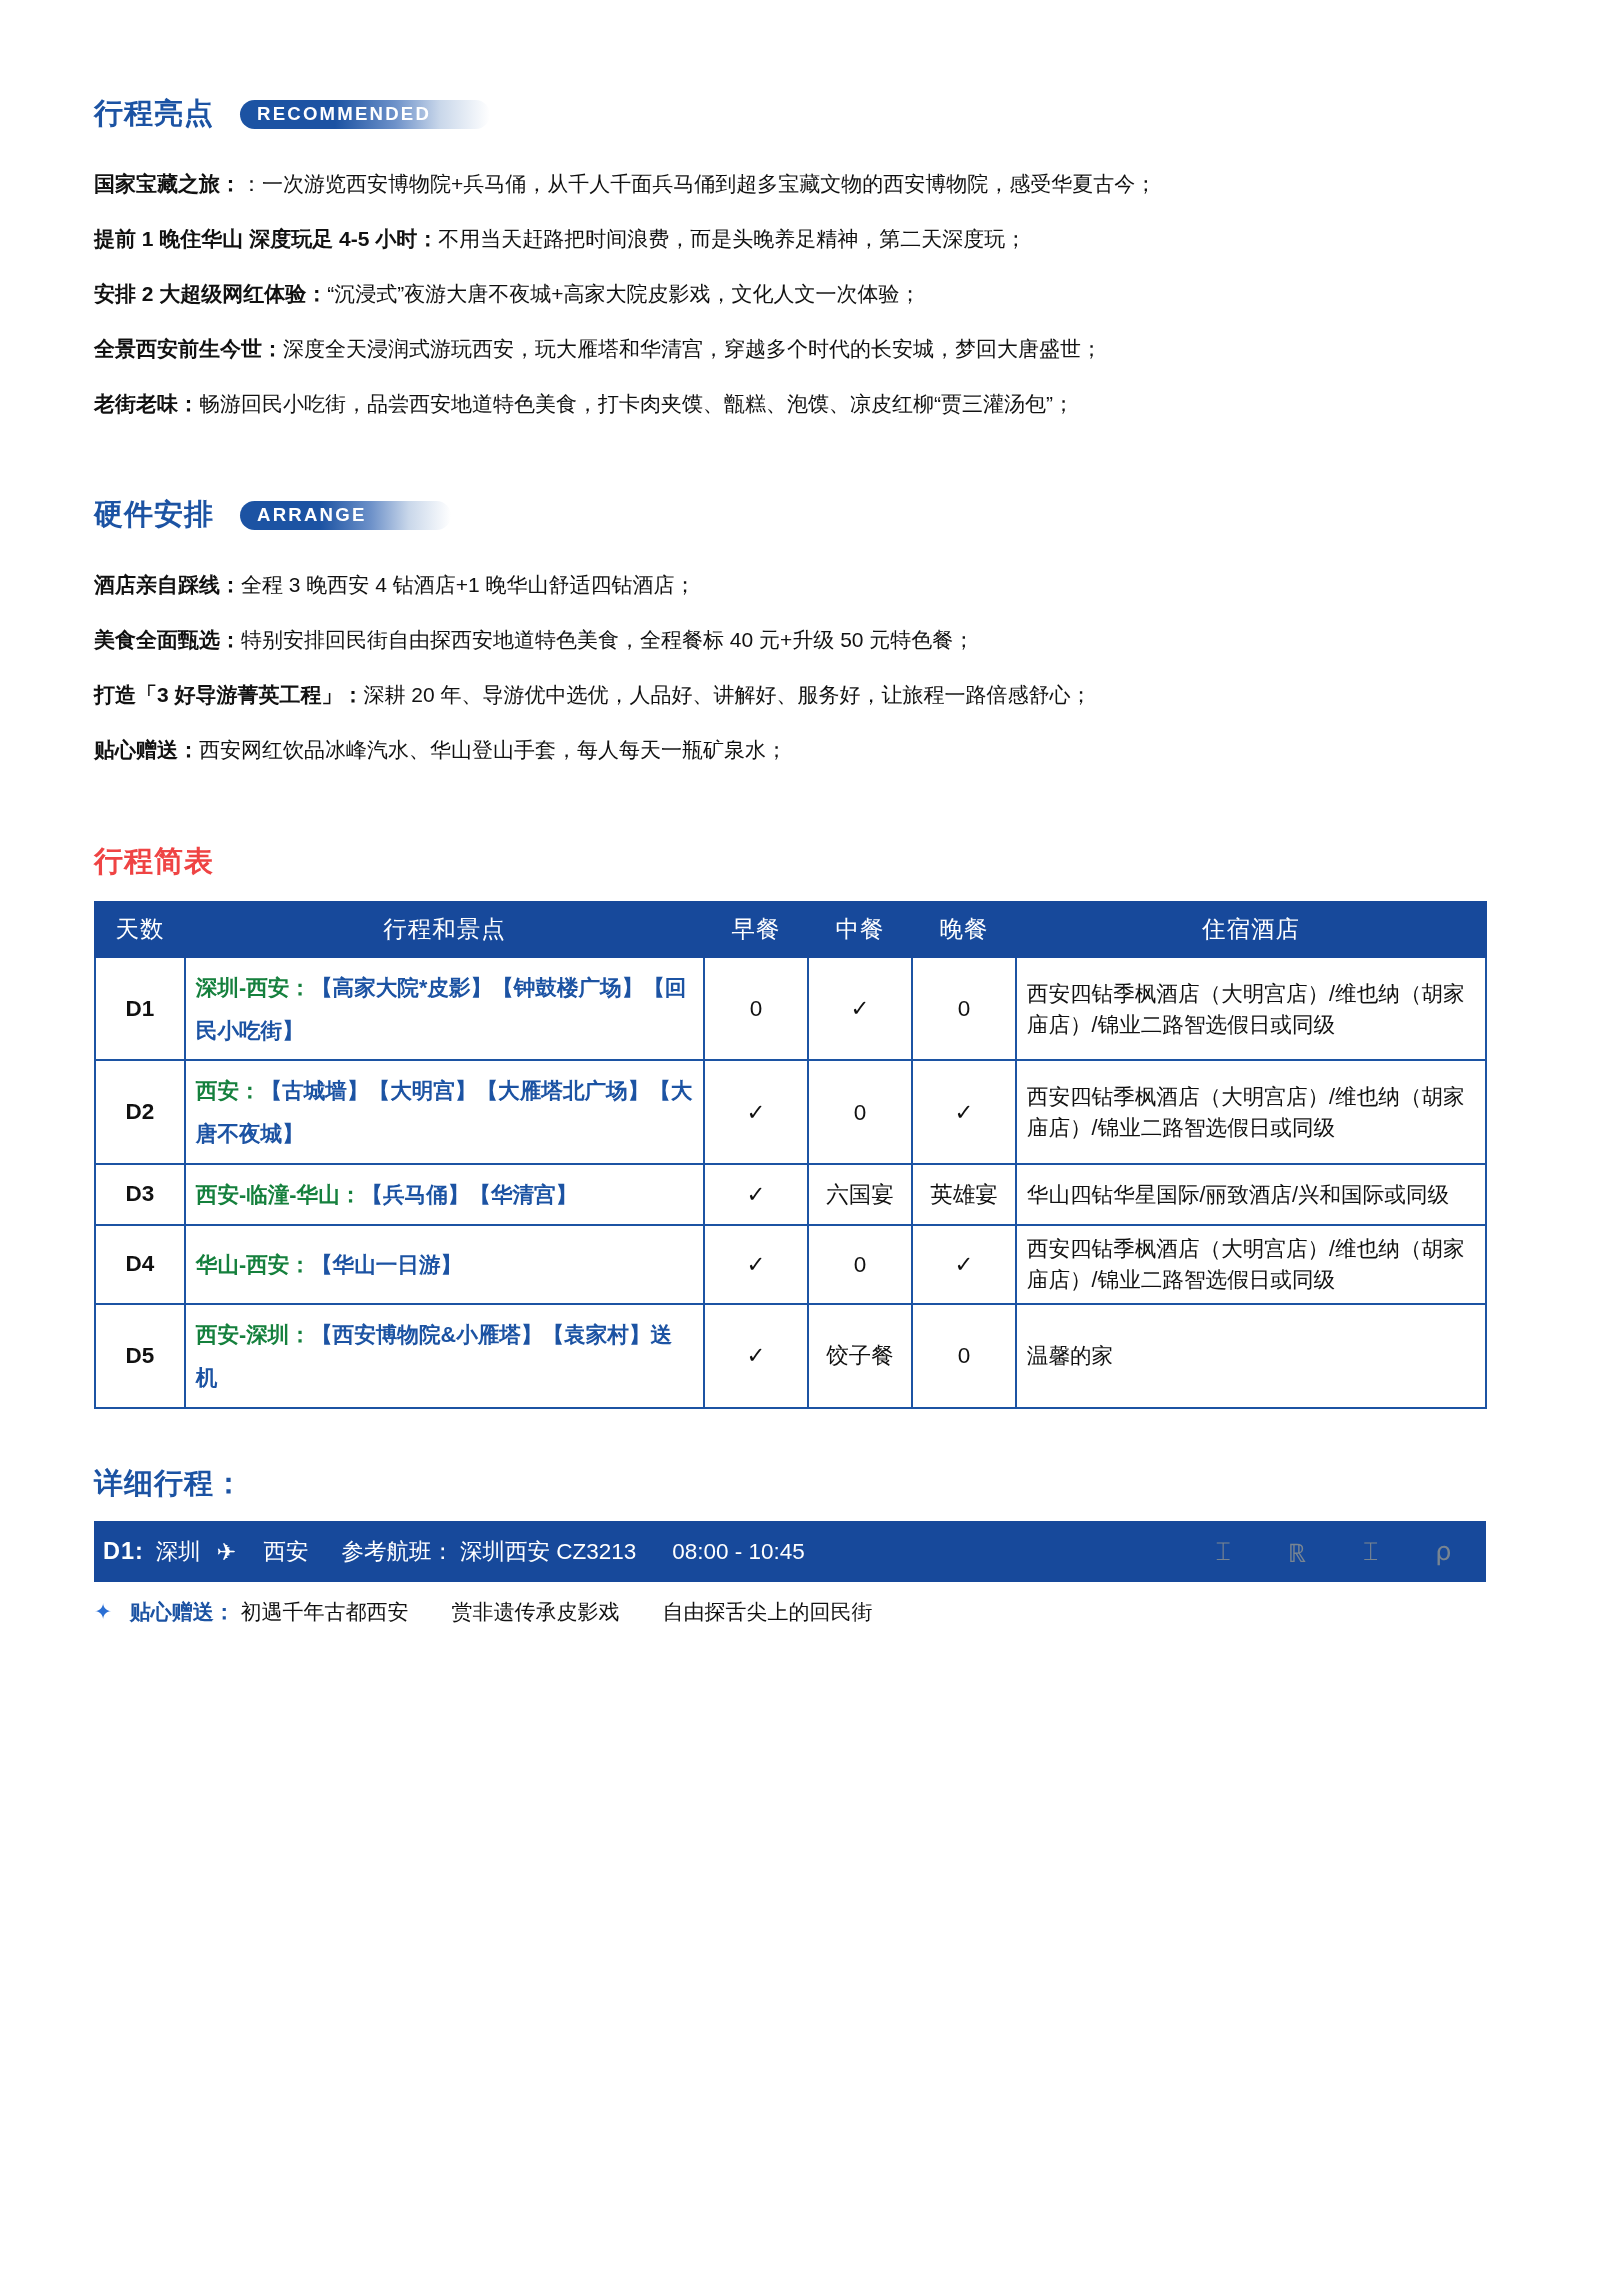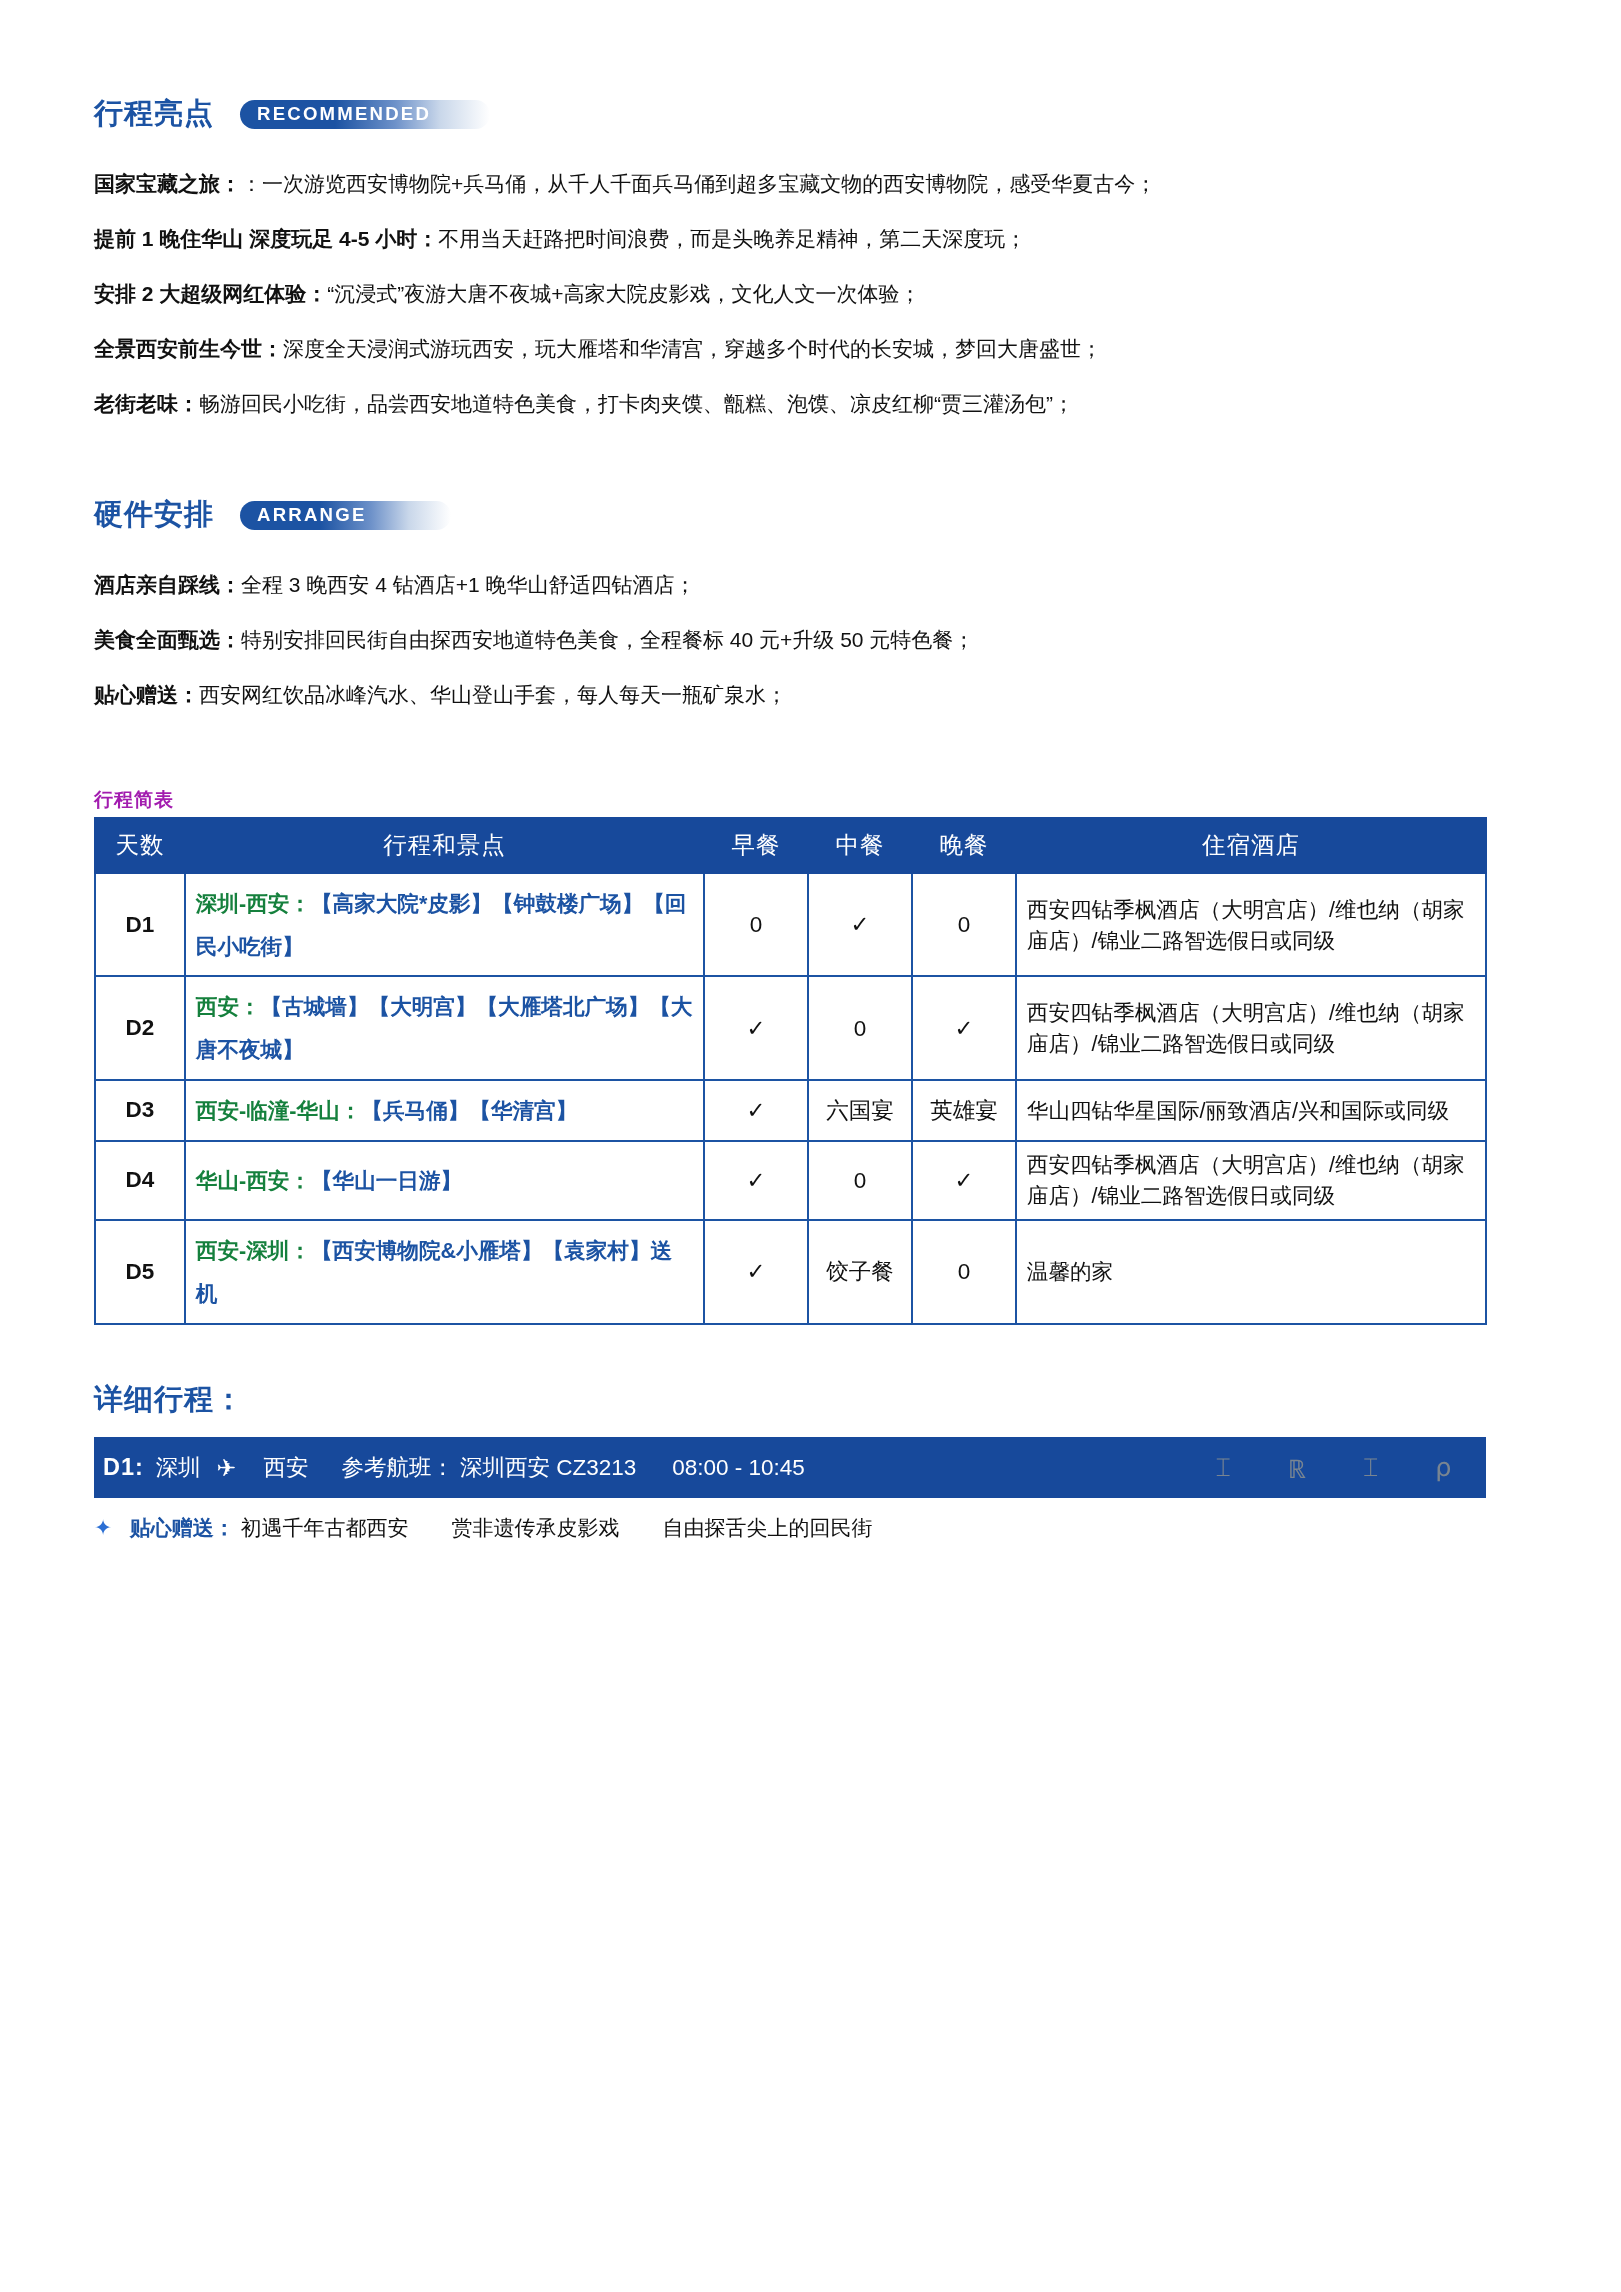--- a/index.html
+++ b/index.html
@@ -41,22 +41,22 @@
     line-height: 55px;
     color: #111;
     white-space: nowrap;
   }
   .bullet b { font-weight: bold; }
 
   .gap-lg { height: 55px; }
 
   
   .tbl-title {
-    font-size: 19px; font-weight: bold; color: #a21caf;
-    margin-bottom: 4px; letter-spacing: 1px;
+    font-size: 29px; font-weight: bold; color: #ef4444;
+    margin-bottom: 19px; letter-spacing: 1px;
   }
   table.itin {
     border-collapse: collapse;
     width: 1392px;
     table-layout: fixed;
   }
   table.itin th, table.itin td {
     border: 2px solid #1c53a3;
     padding: 7.8px 9.8px;
     vertical-align: middle;
@@ -184,20 +184,23 @@
       <span>ARRANGE</span>
     </div>
   </div>
 
   <div class="bullets">
     <div class="bullet">
       <b>酒店亲自踩线：</b><span>全程 3 晚西安 4 钻酒店+1 晚华山舒适四钻酒店；</span>
     </div>
     <div class="bullet">
       <b>美食全面甄选：</b><span>特别安排回民街自由探西安地道特色美食，全程餐标 40 元+升级 50 元特色餐；</span>
+    </div>
+    <div class="bullet">
+      <b>打造「3 好导游菁英工程」：</b><span>深耕 20 年、导游优中选优，人品好、讲解好、服务好，让旅程一路倍感舒心；</span>
     </div>
     <div class="bullet">
       <b>贴心赠送：</b><span>西安网红饮品冰峰汽水、华山登山手套，每人每天一瓶矿泉水；</span>
     </div>
   </div>
 
   <div class="gap-lg"></div>
 
   <div class="tbl-title">行程简表</div>
 

